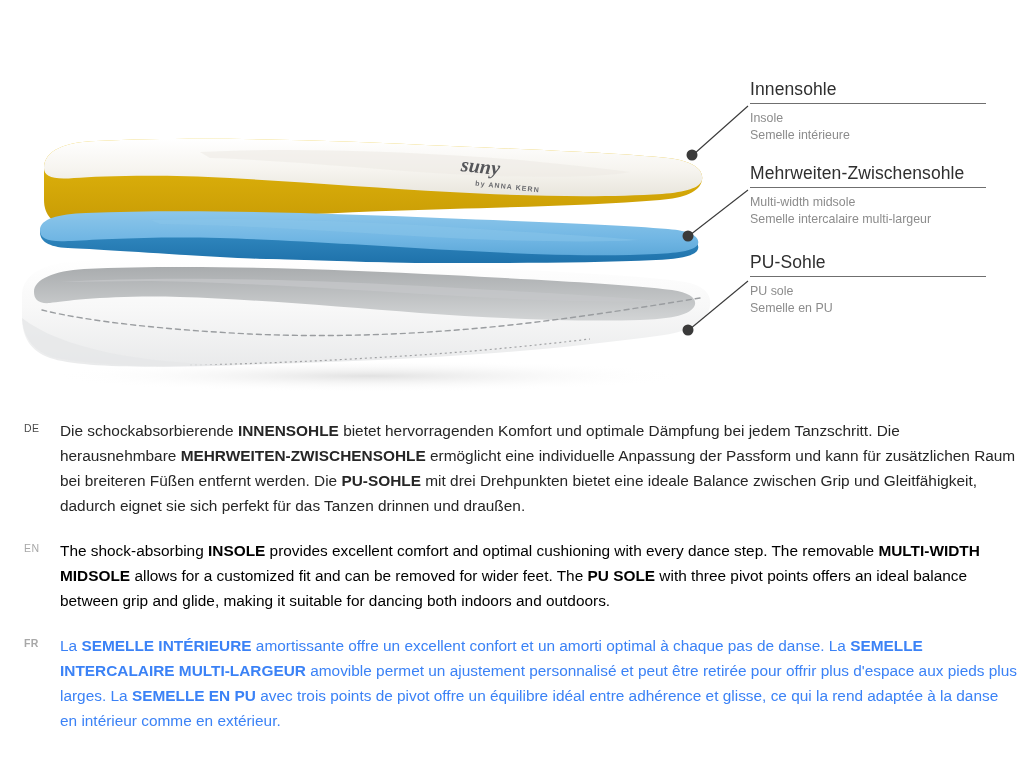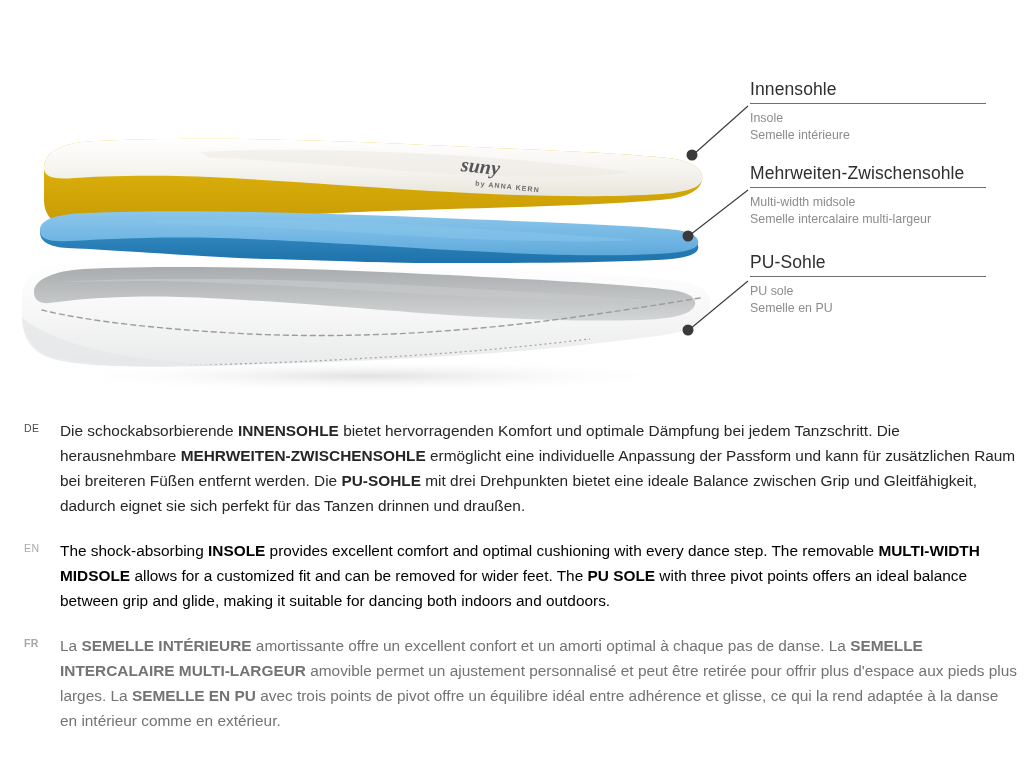--- a/index.html
+++ b/index.html
@@ -88,21 +88,21 @@
   }
   .desc-body b {
     font-weight: 700;
   }
 
   .row-de .lang-code { color: #4a4a4a; }
   .row-de .desc-body { color: #262626; }
   .row-en .lang-code { color: #a8a8a8; }
   .row-en .desc-body { color: #000000; }
   .row-fr .lang-code { color: #a8a8a8; font-weight: bold; }
-  .row-fr .desc-body { color: #737373; }
+  .row-fr .desc-body { color: #3b82f6; }
 </style>
 </head>
 <body>
 
 <div id="illustration">
   <svg width="1024" height="410" viewBox="0 0 1024 410" xmlns="http://www.w3.org/2000/svg">
     <defs>
       <linearGradient id="gInsoleTop" x1="0" y1="0" x2="0" y2="1">
         <stop offset="0%" stop-color="#ffffff"></stop>
         <stop offset="55%" stop-color="#f6f4ef"></stop>

